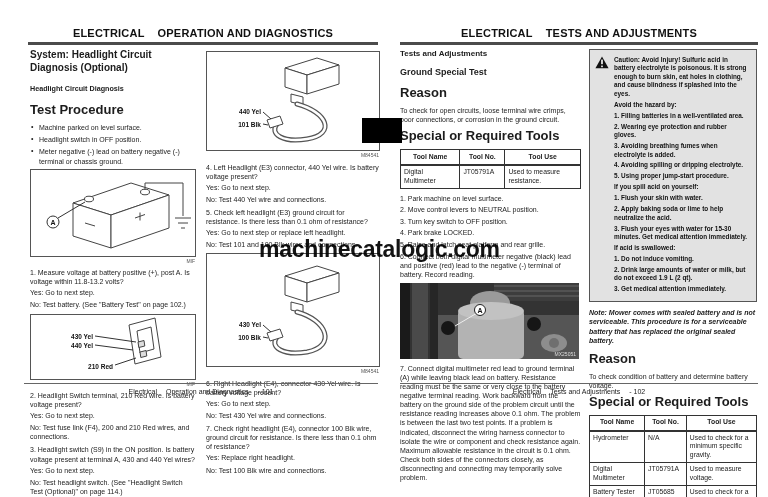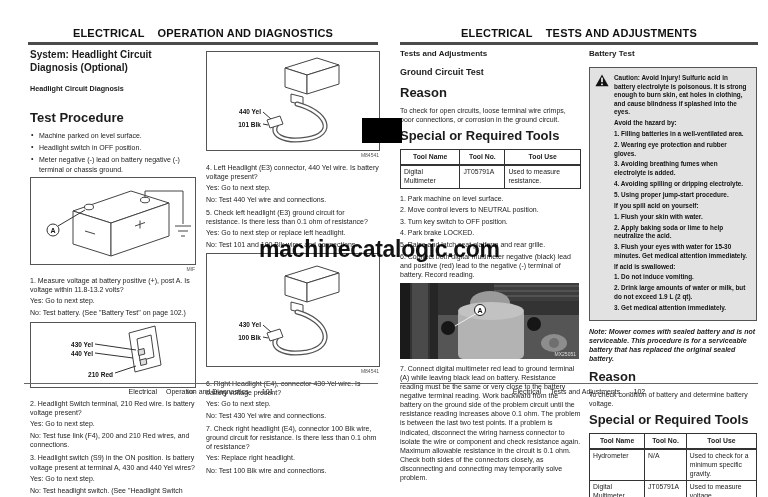--- a/index.html
+++ b/index.html
@@ -28,21 +28,21 @@
   .footer-rule { height:1.5px; background:#666; margin-bottom:4px; }
   .footer-text { display:flex; justify-content:center; gap:9px; font-size:7px; color:#222; }
 
   .col { position:absolute; top:31px; font-size:7px; line-height:1.3; }
   #col1 { left:30px;  width:166px; }
   #col2 { left:206px; width:174px; }
   #col3 { left:16px;  width:181px; }
   #col4 { left:205px; width:168px; }
 
   .h-system { font-size:10px;   font-weight:bold; line-height:1.25; margin-bottom:10px; }
-  .h-sub    { font-size:7.2px; font-weight:bold; margin-bottom:17px; }
+  .h-sub    { font-size:7.2px; font-weight:bold; margin-bottom:9px; }
   .h-minor  { font-size:13px; font-weight:bold; margin-bottom:4px; }
   .h-section{ font-size:8px;   font-weight:bold; margin-bottom:8px; }
   .h-test   { font-size:9px;   font-weight:bold; margin-bottom:6px; }
 
   .bullet { position:relative; padding-left:9px; margin-bottom:3px; }
   .bullet::before { content:"•"; position:absolute; left:1px; top:-1px; }
 
   .step-q   { margin-bottom:2px; }
   .step-ans { margin-bottom:3px; }
   .step     { margin-bottom:4px; }
@@ -222,21 +222,21 @@
 
 <div class="page" id="page-right">
   <div class="page-header">
     <span>ELECTRICAL</span>
     <span>TESTS AND ADJUSTMENTS</span>
   </div>
   <div class="header-rule"></div>
 
   <div class="col" id="col3">
     <div class="h-section">Tests and Adjustments</div>
-    <div class="h-test">Ground Circuit Test</div>
+    <div class="h-test">Ground Special Test</div>
     <div class="h-minor">Reason</div>
     <div style="margin-bottom:4px;">To check for open circuits, loose terminal wire crimps, poor connections, or corrosion in the ground circuit.</div>
     <div class="h-minor">Special or Required Tools</div>
 
     <table class="tools">
       <thead>
         <tr>
           <th class="cw1">Tool Name</th>
           <th class="cw2">Tool No.</th>
           <th class="cw3">Tool Use</th>
@@ -282,21 +282,20 @@
         <circle cx="80" cy="27" r="5.5" fill="#fff" stroke="#222"></circle>
         <text x="80" y="29.5" text-anchor="middle" font-size="7" font-weight="bold" fill="#111">A</text>
         <text x="176" y="73" text-anchor="end" font-size="5" fill="#ddd">MX25051</text>
       </svg>
     </div>
 
     <div>7. Connect digital multimeter red lead to ground terminal (A) while leaving black lead on battery. Resistance reading must be the same or very close to the battery negative terminal reading. Work backward from the battery on the ground side of the problem circuit until the resistance reading increases above 0.1 ohm. The problem is between the last two test points. If a problem is indicated, disconnect the wiring harness connector to isolate the wire or component and check resistance again. Maximum allowable resistance in the circuit is 0.1 ohm. Check both sides of the connectors closely, as disconnecting and connecting may temporarily solve problem.</div>
   </div>
 
   <div class="col" id="col4">
-    <div class="h-section">Battery Test</div>
 
     <div class="caution-box" style="background-color: rgb(226, 226, 226);">
       <span class="caution-icon">
         <svg width="14" height="13" viewBox="0 0 14 13">
           <polygon points="7,0.5 13.6,12.3 0.4,12.3" fill="#111"></polygon>
           <rect x="6.2" y="3.6" width="1.6" height="4.6" fill="#fff"></rect>
           <rect x="6.2" y="9.6" width="1.6" height="1.6" fill="#fff"></rect>
         </svg>
       </span>
       <p>Caution: Avoid Injury! Sulfuric acid in battery electrolyte is poisonous. It is strong enough to burn skin, eat holes in clothing, and cause blindness if splashed into the eyes.</p>

